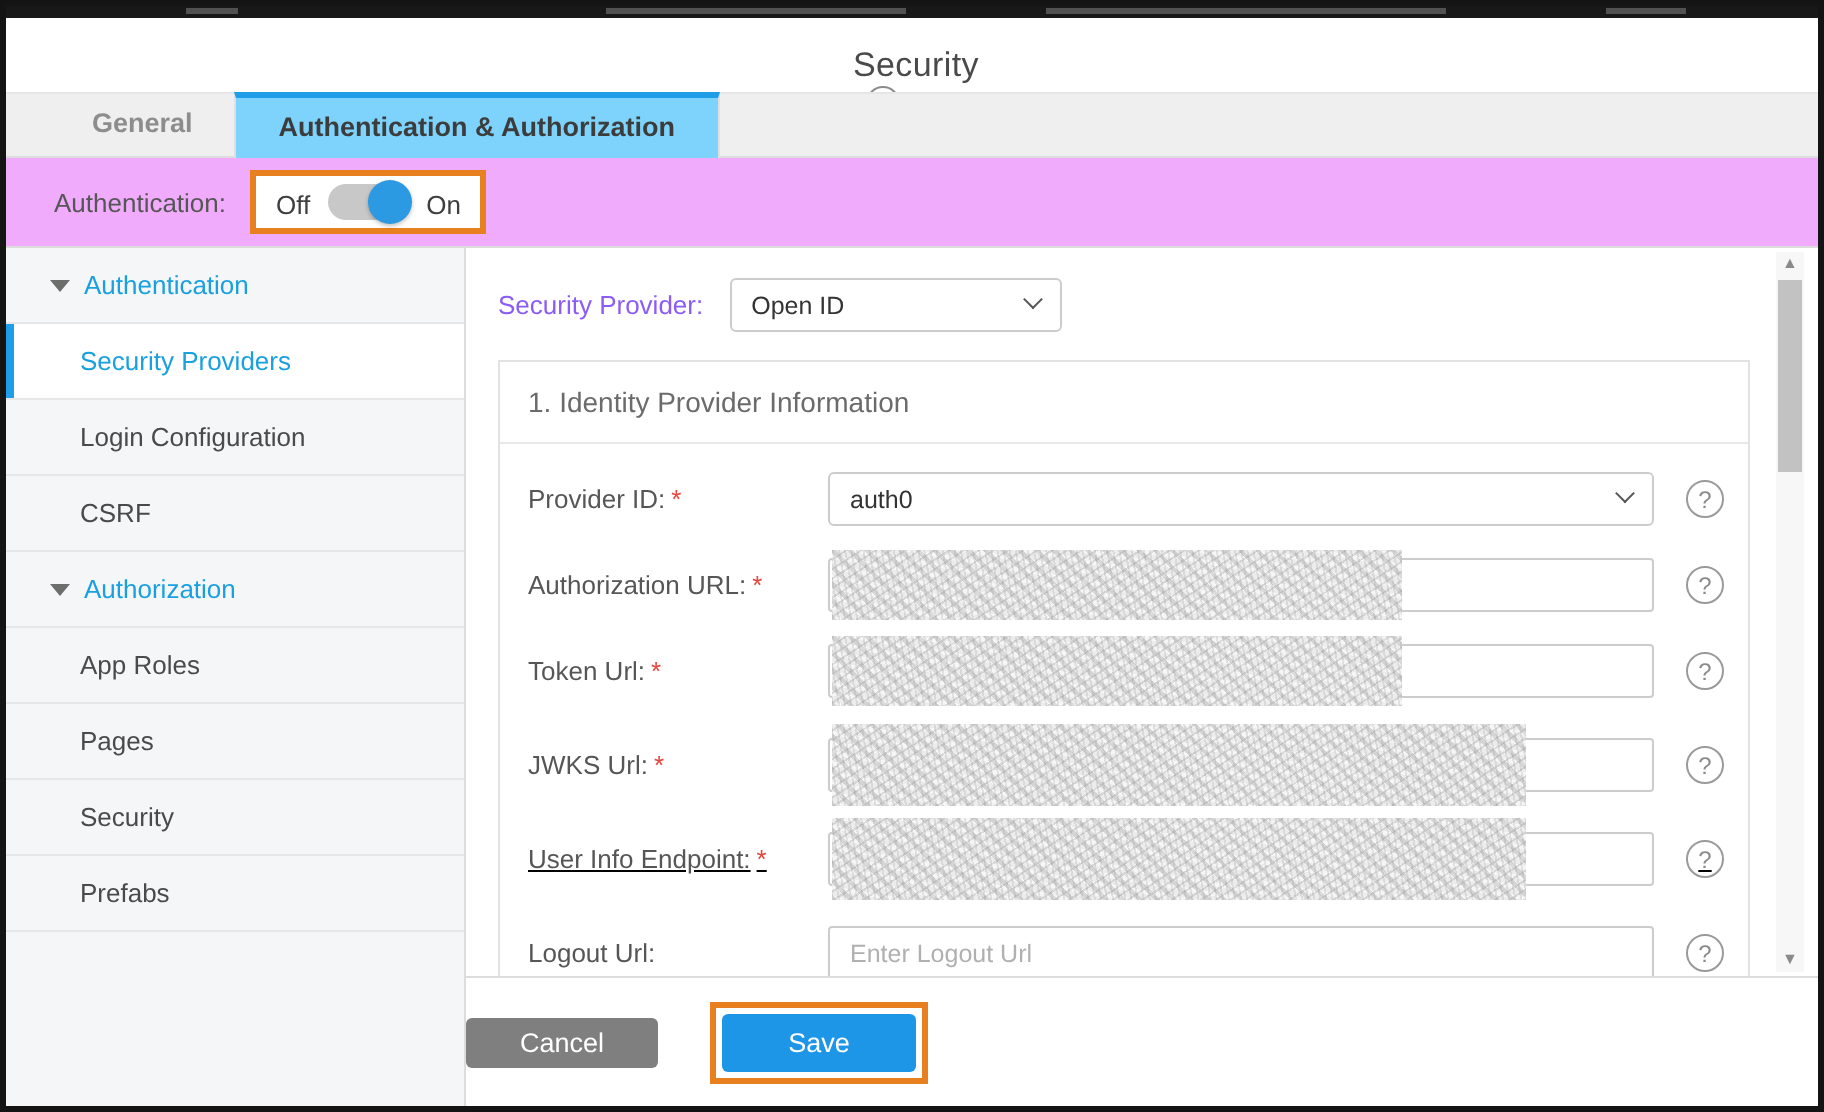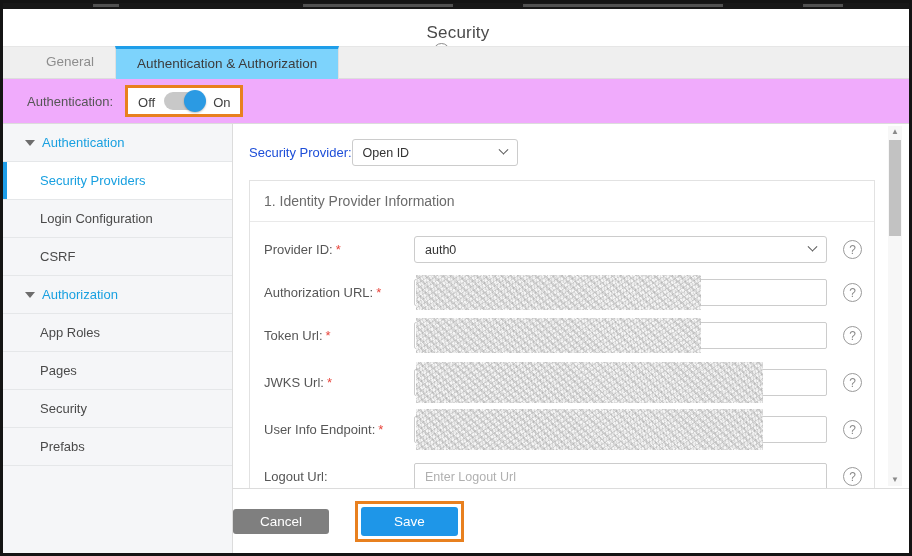--- a/index.html
+++ b/index.html
@@ -21,21 +21,21 @@
   .titlebar h1 { font-size:17px; font-weight:400; color:#4a4a4a; letter-spacing:.2px; flex:1; }
   .help-group { display:flex; align-items:center; gap:7px; cursor:pointer; }
   .q-circle { width:17px; height:17px; border:1.5px solid #8b8b8b; border-radius:50%; color:#8b8b8b;
               font-size:11px; display:flex; align-items:center; justify-content:center; }
   .help-label { font-size:13px; color:#666; }
   .close-x { font-size:15px; color:#555; margin-left:20px; cursor:pointer; }
 
   
   .tabbar { height:33px; flex-shrink:0; background:#efefef; display:flex; align-items:flex-end;
             padding-left:22px; border-bottom:1px solid #ddd; border-top:1px solid #e6e6e6;}
-  .tab { font-size:13.5px; color:#8d8d8d; padding:0 21px; height:33px; line-height:33px; cursor:pointer; }
+  .tab { font-size:13.5px; color:#8d8d8d; padding:0 21px; height:33px; line-height:33px; cursor:pointer;font-weight:bold; }
   .tab.active { background:#7dd3fc; color:#3c3c3c; border-top:3px solid #1e9ee9;
                 border-left:1px solid #e0e0e0; border-right:1px solid #e0e0e0;
                 line-height:29px; margin-bottom:-1px; }
 
   
   .authrow { height:45px; flex-shrink:0; background:#f0abfc; display:flex; align-items:center;
              padding-left:24px; border-bottom:1px solid #dcdcdc; }
   .authrow .lbl { font-size:13px; color:#565656; margin-right:12px; }
   .hl-box { border:3px solid #e8801f; display:flex; align-items:flex-end; gap:9px; padding:4px 10px; background:#fff; }
   .toggle-lbl { font-size:13px; color:#3f3f3f; }
@@ -54,21 +54,21 @@
   .sitem { position:relative; padding:11px 8px 11px 37px; font-size:13px; color:#4a4a4a;
            border-bottom:1px solid #e5e7e9; cursor:pointer; }
   .sitem.selected { background:#fff; color:#19a0e0; }
   .sitem.selected::before { content:""; position:absolute; left:0; top:0; bottom:0; width:4px; background:#1e9ee9; }
 
   .rightcol { flex:1; display:flex; flex-direction:column; min-width:0; background:#fff; }
   .scrollwrap { flex:1; position:relative; overflow:hidden; border-bottom:1px solid #dcdcdc; }
   .content { padding:15px 34px 0 16px; }
 
   .sp-row { display:flex; align-items:center; }
-  .sp-row .flabel { font-size:13px; color:#1d4ed8; }
+  .sp-row .flabel { font-size:13px; color:#8b5cf6; margin-right:13px; }
   .selectbox { height:27px; border:1px solid #ccc; border-radius:3px; background:#fff;
                display:flex; align-items:center; justify-content:space-between;
                padding:0 10px; font-size:12.5px; color:#333; cursor:pointer;gap:21px; }
   .selectbox.sp { width:166px; }
   .chev { width:7px; height:7px; border-right:1.7px solid #555; border-bottom:1.7px solid #555;
           transform:rotate(45deg) translate(-2px,-2px); margin-left:8px; flex-shrink:0; }
 
   .section { margin-top:14px; border:1px solid #e2e2e2; background:#fff; padding-bottom:4px; }
   .section-title { font-size:14px; color:#6b6b6b; padding:12px 14px; border-bottom:1px solid #e9e9e9;
                    margin-bottom:8px; }
@@ -212,21 +212,21 @@
 
             <div class="frow" style="margin:8px 0;">
               <span class="flabel2"><span>JWKS Url:</span><span class="req">*</span></span>
               <div class="icol">
                 <input class="tinput" type="text" style="">
                 <div class="redact wide"></div>
               </div>
               <div class="helpq">?</div>
             </div>
 
-            <div class="frow" style="margin:8px 0;">
+            <div class="frow" style="margin:8px 0;text-decoration:underline;">
               <span class="flabel2"><span>User Info Endpoint:</span><span class="req">*</span></span>
               <div class="icol">
                 <input class="tinput" type="text" style="">
                 <div class="redact wide"></div>
               </div>
               <div class="helpq">?</div>
             </div>
 
             <div class="frow">
               <span class="flabel2"><span>Logout Url:</span></span>

